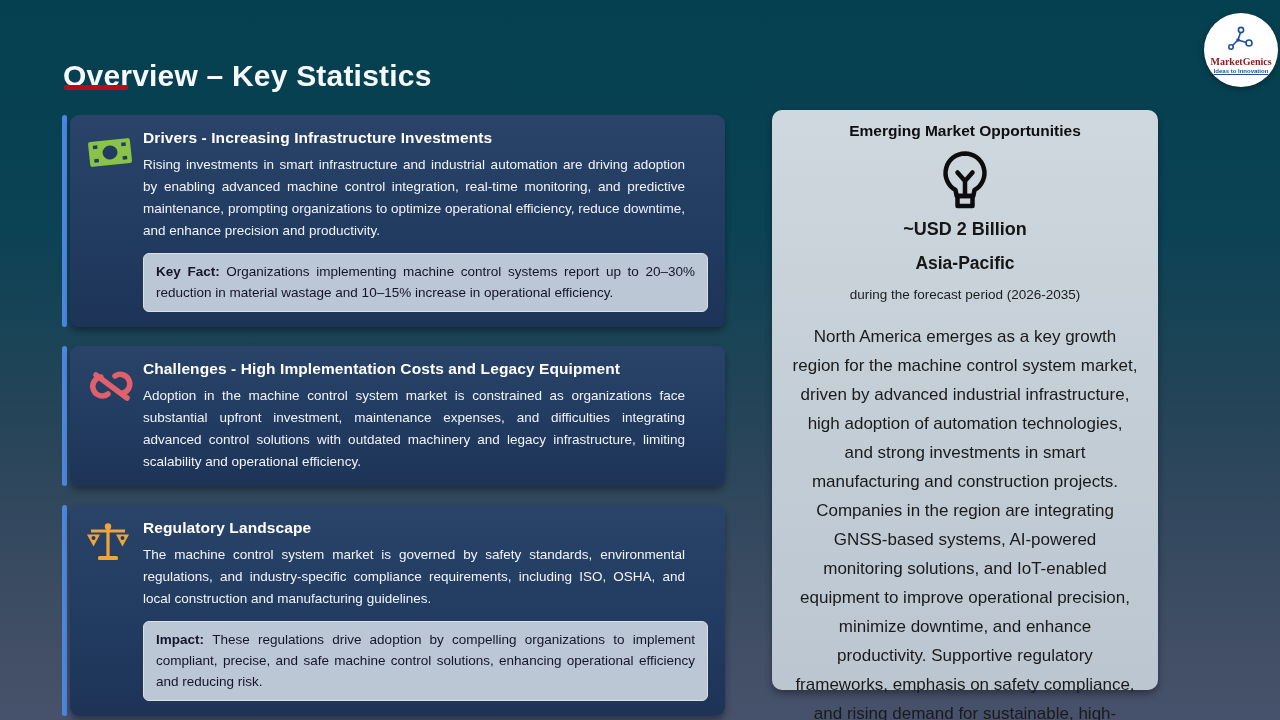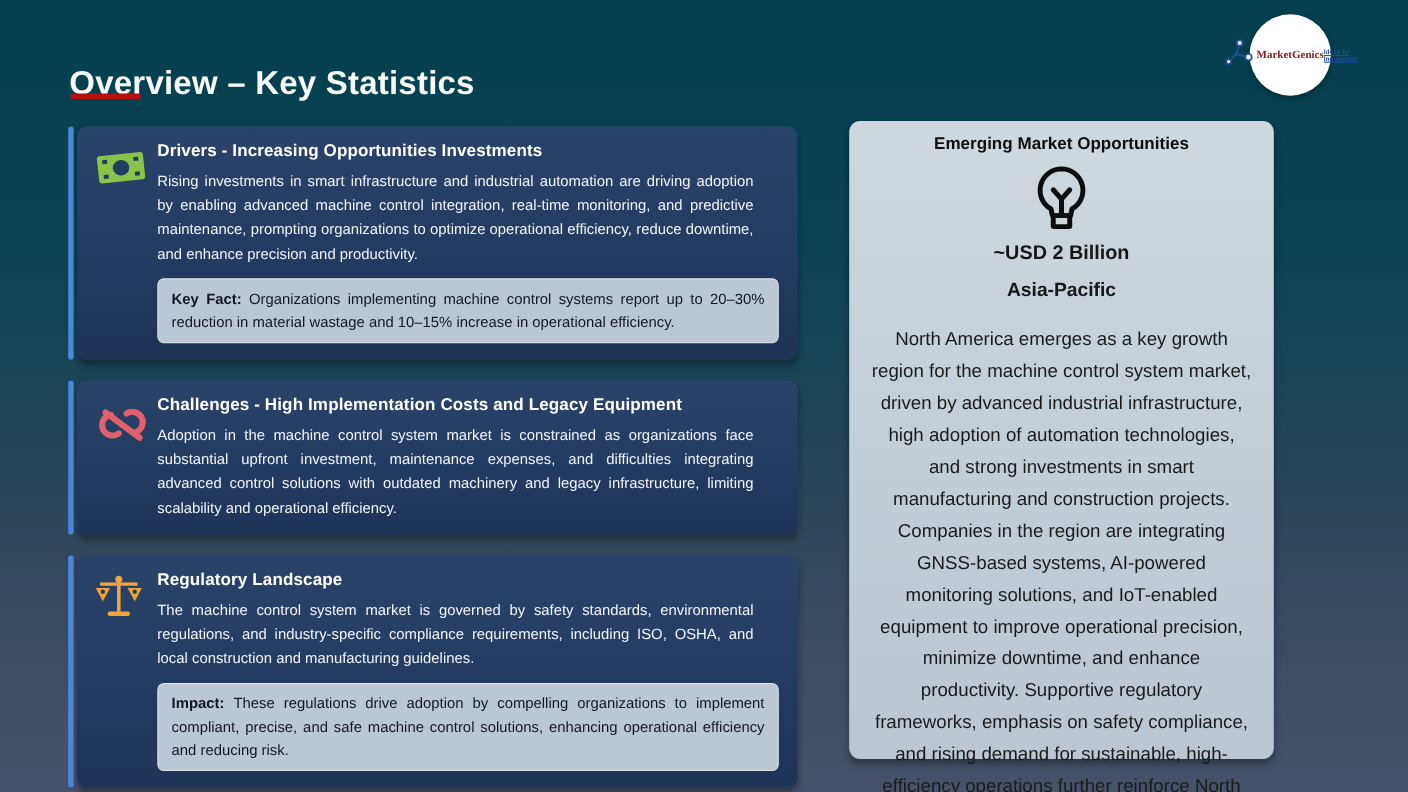--- a/index.html
+++ b/index.html
@@ -17,25 +17,25 @@
   .page-title {
     position: absolute; left: 63px; top: 59px;
     font-size: 30px; font-weight: bold; color: #f7fafc;
     letter-spacing: 0.2px;
   }
   .title-underline {
     position: absolute; left: 64px; top: 85px;
     width: 64px; height: 5px; background: #b50f0f; border-radius: 2px;
   }
   .logo {
-    position: absolute; left: 1136px; top: 13px;
+    position: absolute; left: 1204px; top: 13px;
     width: 74px; height: 74px; border-radius: 50%;
     background: #ffffff;
     box-shadow: 0 2px 6px rgba(0,0,0,0.35);
-    display: flex; flex-direction: row; align-items: center; justify-content: center;
+    display: flex; flex-direction: column; align-items: center; justify-content: center;
   }
   .logo-name {
     font-family: "Liberation Serif", serif;
     font-size: 10px; font-weight: bold; color: #8c1d21; line-height: 1.1;
   }
   .logo-tagline {
     font-size: 6px; font-weight: bold; color: #1f4e9c;
     text-decoration: underline; margin-top: 1px;
   }
 
@@ -140,21 +140,21 @@
             <g transform="rotate(-6 24 21)">
               <rect x="3" y="9" width="42" height="25" rx="2.5" fill="#8bc34a"></rect>
               <ellipse cx="24" cy="21.5" rx="7.5" ry="7" fill="#223b60"></ellipse>
               <rect x="7.5" y="13" width="4.5" height="3.5" fill="#223b60"></rect>
               <rect x="36" y="13" width="4.5" height="3.5" fill="#223b60"></rect>
               <rect x="7.5" y="26.5" width="4.5" height="3.5" fill="#223b60"></rect>
               <rect x="36" y="26.5" width="4.5" height="3.5" fill="#223b60"></rect>
             </g>
           </svg>
         </span>
-        <h3>Drivers - Increasing Opportunities Investments</h3>
+        <h3>Drivers - Increasing Infrastructure Investments</h3>
         <p class="body">Rising investments in smart infrastructure and industrial automation are driving adoption by enabling advanced machine control integration, real-time monitoring, and predictive maintenance, prompting organizations to optimize operational efficiency, reduce downtime, and enhance precision and productivity.</p>
         <div class="callout"><span class="label">Key Fact: </span><span>Organizations implementing machine control systems report up to 20–30% reduction in material wastage and 10–15% increase in operational efficiency.</span></div>
       </div>
     </div>
 
     <div class="card-row">
       <div class="accent"></div>
       <div class="card challenge">
         <span class="card-icon">
           <svg width="52" height="48" viewBox="0 0 52 48">
@@ -201,16 +201,17 @@
       <svg width="66" height="66" viewBox="0 0 66 66">
         <g fill="none" stroke="#0d0d0d" stroke-width="4.5" stroke-linejoin="round" stroke-linecap="round">
           <path d="M33 4.5 a19.5 19.5 0 0 1 9.5 36.5 l-1.2 6 h-16.6 l-1.2 -6 a19.5 19.5 0 0 1 9.5 -36.5 z"></path>
           <path d="M33 45 v-13 m0 0 l-7.5 -8.5 m7.5 8.5 l7.5 -8.5"></path>
           <rect x="25.5" y="47" width="15" height="10"></rect>
         </g>
       </svg>
     </div>
     <div class="opp-value">~USD 2 Billion</div>
     <div class="opp-region">Asia-Pacific</div>
+    <div class="opp-period">during the forecast period (2026-2035)</div>
     <div class="opp-desc">North America emerges as a key growth region for the machine control system market, driven by advanced industrial infrastructure, high adoption of automation technologies, and strong investments in smart manufacturing and construction projects. Companies in the region are integrating GNSS-based systems, AI-powered monitoring solutions, and IoT-enabled equipment to improve operational precision, minimize downtime, and enhance productivity. Supportive regulatory frameworks, emphasis on safety compliance, and rising demand for sustainable, high-efficiency operations further reinforce North America as a leading market for machine control system adoption.</div>
   </div>
 
 </div>
 
 </body></html>

